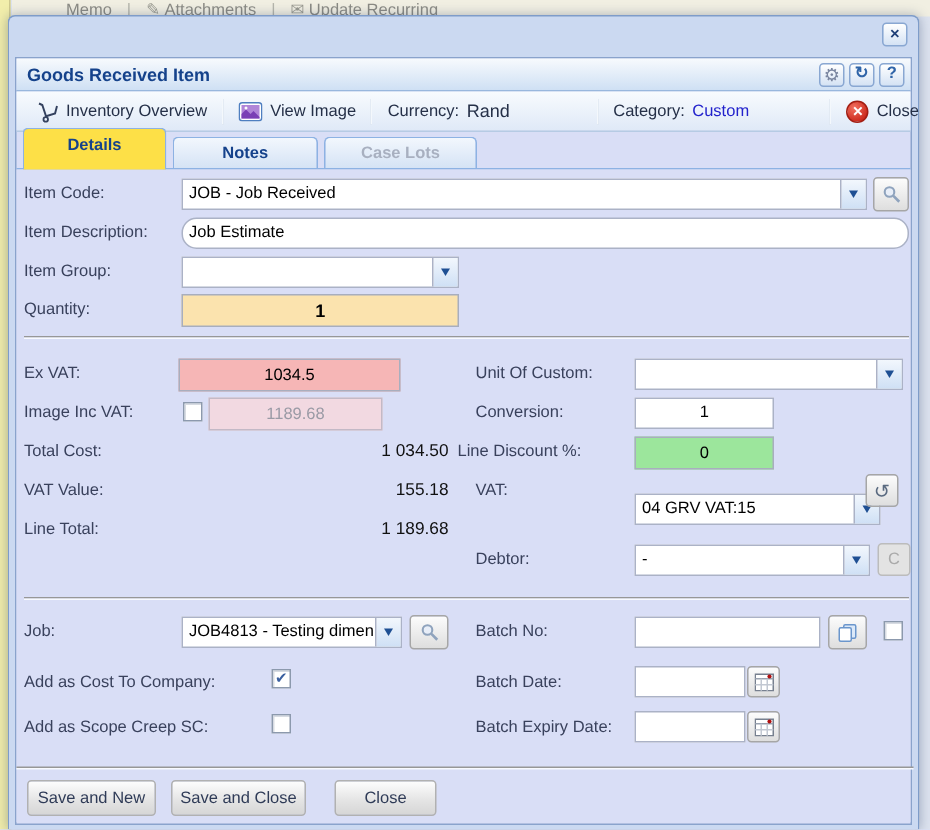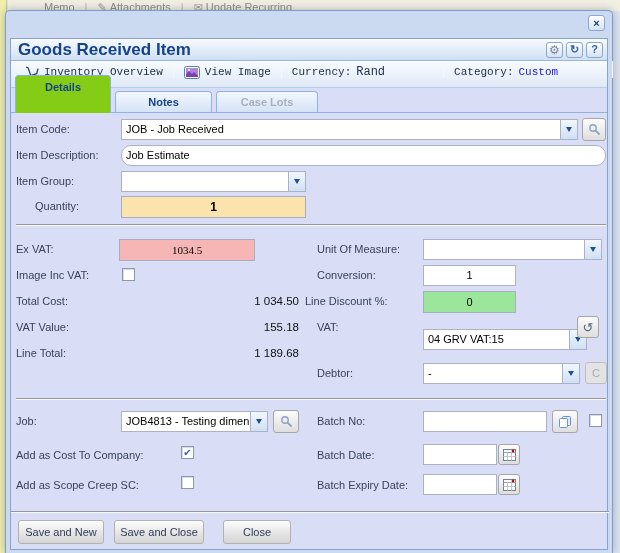--- a/index.html
+++ b/index.html
@@ -22,50 +22,50 @@
   .win-close { position:absolute; top:4px; right:7px; width:17px; height:16px;
     border:1px solid #89a7d2; border-radius:3px; background:linear-gradient(#ffffff,#d4e2f4);
     display:flex; align-items:center; justify-content:center; cursor:pointer;
     color:#1f3f77; font-weight:bold; font-size:11px; line-height:1; }
 
   
   .panel { position:absolute; left:4px; top:27px; width:598px; height:512px;
     border:1px solid #8aa3cc; background:#d9def6; }
   .panel-header { height:22px; background:linear-gradient(#f7fafd,#cfe0f4);
     border-bottom:1px solid #99b7dd; display:flex; align-items:center; padding:0 4px 0 7px; }
-  .panel-title { color:#15428b; font-weight:bold; font-size:17px; flex:1; }
+  .panel-title { color:#15428b; font-weight:bold; font-size:12px; flex:1; }
   .hdr-tools { display:flex; gap:3px; }
   .tool-btn { width:17px; height:16px; border:1px solid #89a7d2; border-radius:3px;
     background:linear-gradient(#ffffff,#d4e2f4); display:flex; align-items:center;
     justify-content:center; cursor:pointer; font-size:11px; line-height:1; }
   .gear-glyph { color:#7a86a0; font-size:12px; }
   .refresh-glyph { color:#2f64a8; font-weight:bold; }
   .help-glyph { color:#2f64a8; font-weight:bold; font-size:11px; }
 
   
   .toolbar { height:27px; background:linear-gradient(#f8fbfe,#dfe9f7);
-    border-bottom:1px solid #b6cbe4; display:flex; padding-left:7px;font-family:Liberation Mono, monospace; }
+    border-bottom:1px solid #b6cbe4; display:flex; align-items:center; padding-left:7px; }
   .tb-item { display:flex; align-items:center; gap:5px; padding:0 6px; height:22px;
     color:#253048; cursor:pointer; border-radius:3px; white-space:nowrap; }
   .tb-sep { width:1px; height:17px; background:#b7c7dc; border-right:1px solid #f4f8fc; margin:0 4px; }
   .tb-static { cursor:default; }
   .tb-value { font-size:12px; }
   .link-blue { color:#2222cc; }
   .close-red { width:15px; height:15px; border-radius:50%;
     background:radial-gradient(circle at 35% 30%, #f2705f, #cc2a1d 75%);
     border:1px solid #a21d12; color:#fff; font-weight:bold; font-size:9px;
     display:flex; align-items:center; justify-content:center; line-height:1; }
 
   
   .tabstrip { height:25px; border-bottom:1px solid #8db2e3; display:flex;
     align-items:flex-end; padding-left:4px; }
   .tab { height:21px; line-height:20px; text-align:center; font-weight:bold; color:#15428b;
     border:1px solid #8db2e3; border-bottom:none; border-radius:4px 4px 0 0;
     background:linear-gradient(#f2f7fd,#d5e3f5); margin-right:4px; cursor:pointer; }
-  .tab.active { height:38px; line-height:23px; margin-bottom:-1px; background:#84cc16; z-index:2; }
+  .tab.active { height:28px; line-height:23px; margin-bottom:-1px; background:#fde047; z-index:2; }
   .tab.disabled { color:#a8b0c0; cursor:default; }
   .tab-details { width:96px; } .tab-notes { width:97px; } .tab-caselots { width:102px; }
 
   
   .panel-body { position:relative; height:435px; background:#d9def6; }
   .lbl { position:absolute; color:#39415c; white-space:nowrap; }
   .tbox { position:absolute; background:#fff; border:1px solid #abb2c6; height:21px;
     line-height:19px; padding-left:4px; white-space:nowrap; overflow:hidden; }
   .combo { position:absolute; background:#fff; border:1px solid #abb2c6; height:21px;
     line-height:19px; white-space:nowrap; cursor:pointer; }
@@ -199,37 +199,38 @@
       <div class="tbox" style="left:110px; top:32px; width:485px;border-radius:10px;">Job Estimate</div>
 
       <span class="lbl" style="left:5px; top:62px;">Item Group:</span>
       <div class="combo" style="left:110px; top:58px; width:185px;">
         <span class="cval"></span>
         <span class="trigger">
             <span class="chev"></span>
           </span>
       </div>
 
-      <span class="lbl" style="left:5px; top:87px;margin-left:19px;">Quantity:</span>
+      <span class="lbl" style="left:5px; top:87px;">Quantity:</span>
       <div class="hl qty-bg" style="left:110px; top:83px; width:185px;">1</div>
 
       <div class="sep-line" style="top:111px;"></div>
 
       <span class="lbl" style="left:5px; top:130px;">Ex VAT:</span>
-      <div class="hl exvat-bg" style="left:108px; top:126px; width:136px;font-family:Liberation Serif, serif;">1034.5</div>
-      <span class="lbl" style="left:306px; top:130px;">Unit Of Measure:</span>
+      <div class="hl exvat-bg" style="left:108px; top:126px; width:148px;">1034.5</div>
+      <span class="lbl" style="left:306px; top:130px;">Unit Of Custom:</span>
       <div class="combo" style="left:412px; top:126px; width:179px;">
         <span class="cval"></span>
         <span class="trigger">
             <span class="chev"></span>
           </span>
       </div>
 
       <span class="lbl" style="left:5px; top:156px;">Image Inc VAT:</span>
       <span class="cb" style="left:111px; top:155px;"></span>
+      <div class="hl disabled-pink" style="left:128px; top:152px; width:116px;">1189.68</div>
       <span class="lbl" style="left:306px; top:156px;">Conversion:</span>
       <div class="hl white-center" style="left:412px; top:152px; width:93px; height:21px; line-height:19px;">1</div>
 
       <span class="lbl" style="left:5px; top:182px;">Total Cost:</span>
       <span class="ro-val" style="left:160px; top:182px; width:128px;">1 034.50</span>
       <span class="lbl" style="left:294px; top:182px;">Line Discount %:</span>
       <div class="hl green-bg" style="left:412px; top:178px; width:93px;">0</div>
 
       <span class="lbl" style="left:5px; top:208px;">VAT Value:</span>
       <span class="ro-val" style="left:160px; top:208px; width:128px;">155.18</span>

